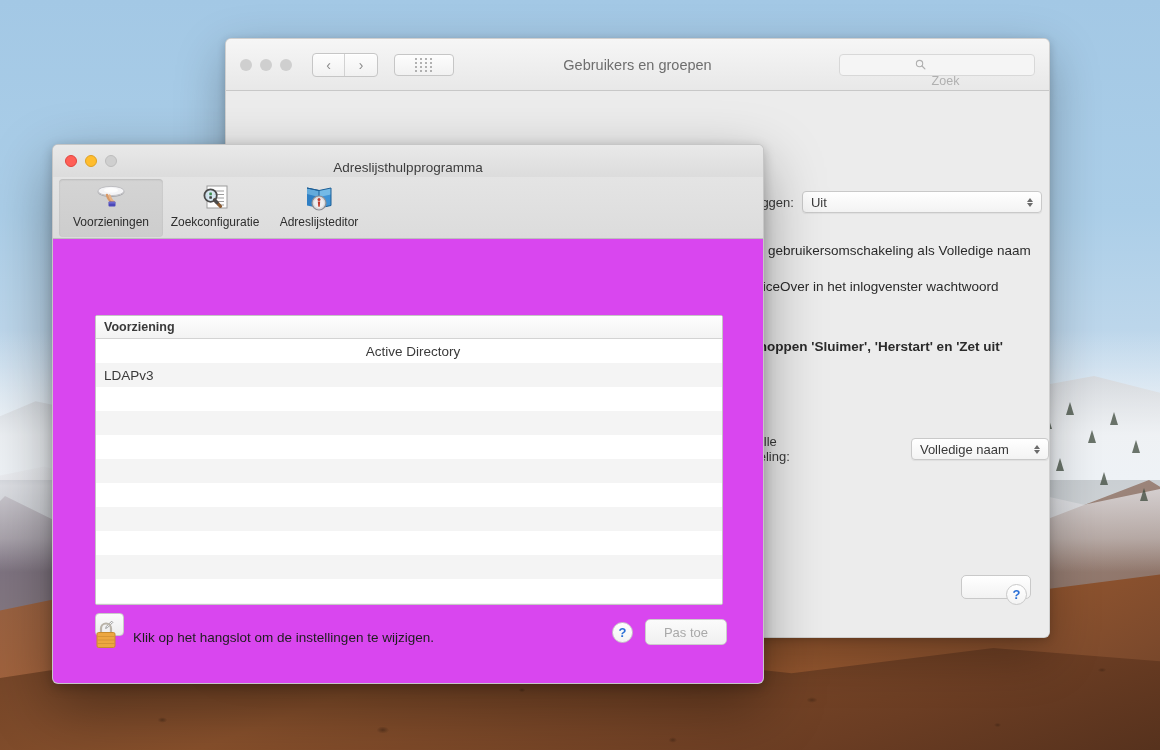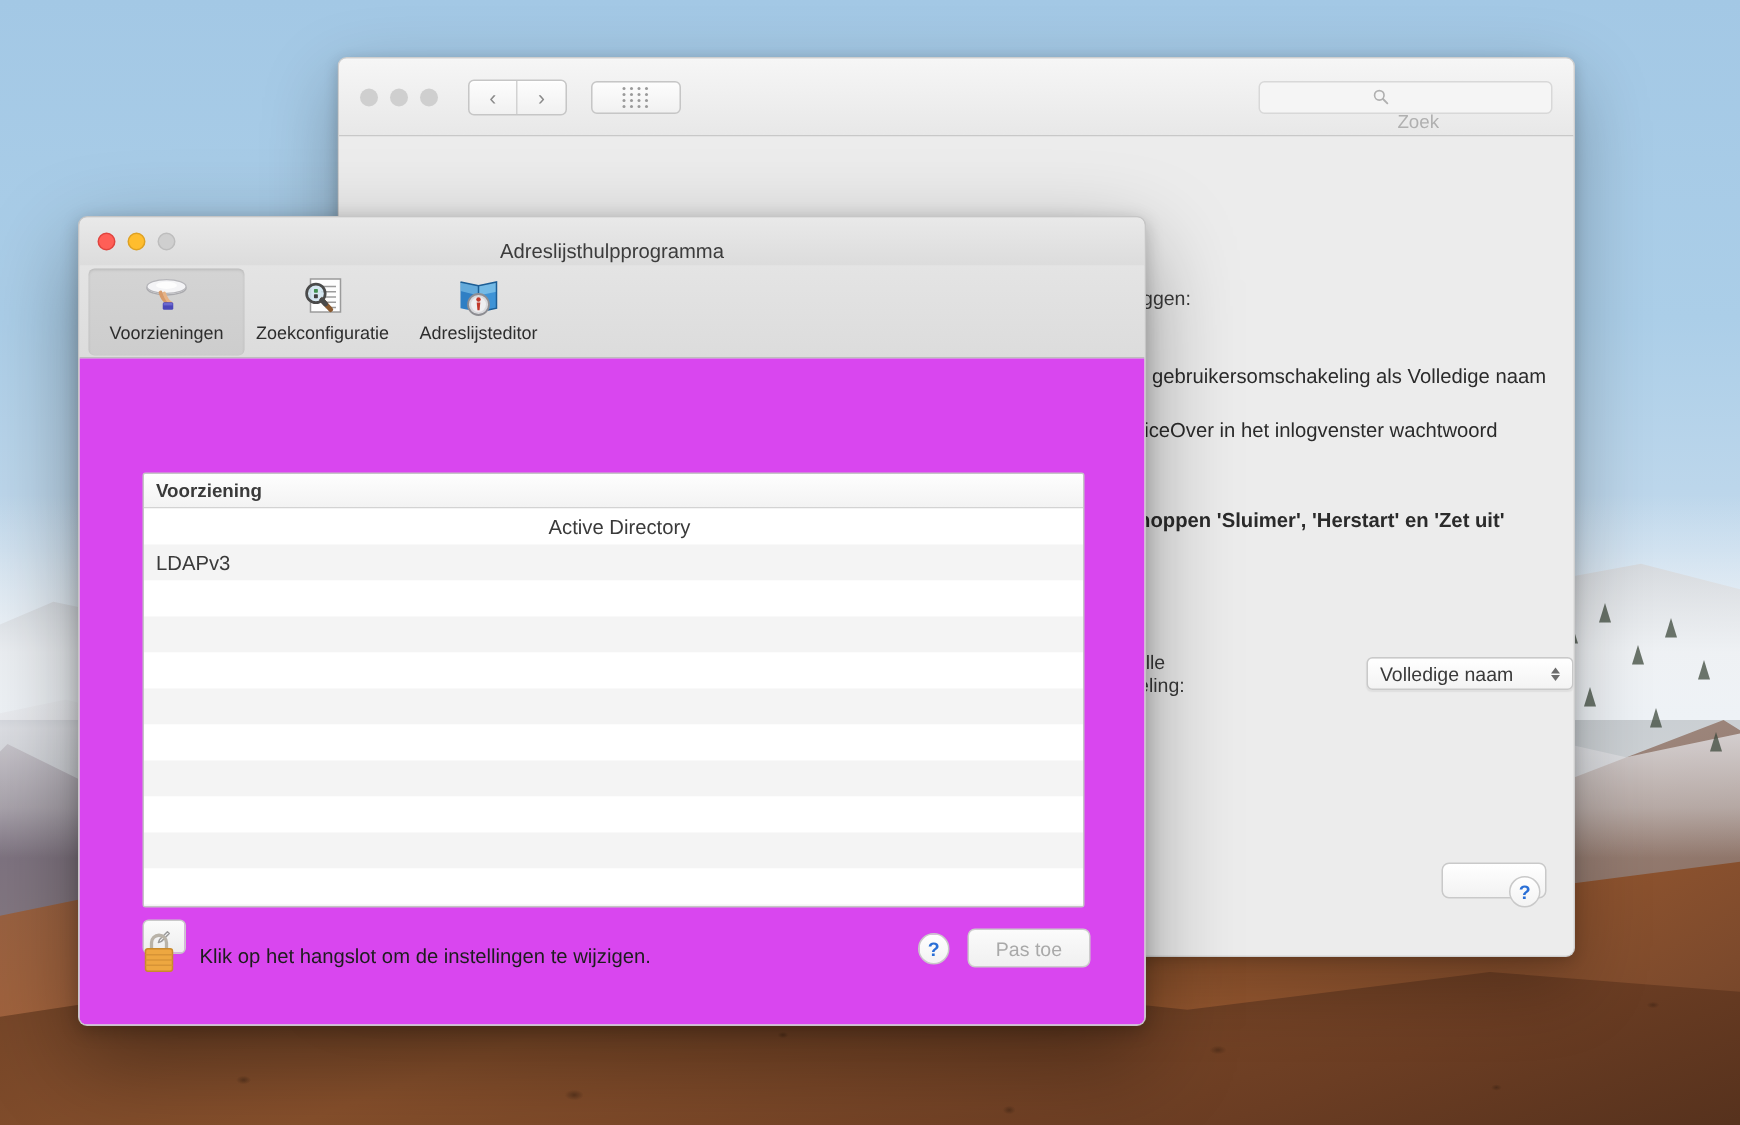--- a/index.html
+++ b/index.html
@@ -359,38 +359,46 @@
           <i></i>
           <i></i>
           <i></i>
           <i></i>
           <i></i>
           <i></i>
           <i></i>
       </span>
     </div>
 
+    <div id="users-title">Gebruikers en groepen</div>
 
     <div id="users-search">
       <svg class="mag" viewBox="0 0 16 16">
         <circle cx="6.6" cy="6.6" r="4.6" fill="none" stroke="#b0b0b0" stroke-width="1.6"></circle>
         <line x1="10.2" y1="10.2" x2="14.4" y2="14.4" stroke="#b0b0b0" stroke-width="1.8" stroke-linecap="round"></line>
       </svg>
       <span>Zoek</span>
     </div>
   </div>
 
   <div id="users-body">
 
     <div class="cur-user-box">
       <div class="cu-label">Huidige gebruiker</div>
     </div>
 
     <div class="auto-login-row">
       <span class="al-label">Automatisch inloggen:</span>
+      <div class="popup" style="width:240px">
+        <span>Uit</span>
+        <span class="stepper">
+            <i class="up"></i>
+            <i class="dn"></i>
+          </span>
+      </div>
     </div>
 
     <div class="opt-list">
       <div class="opt-line">Toon snelle gebruikersomschakeling als Volledige naam gebruikers</div>
       <div class="opt-line">Gebruik VoiceOver in het inlogvenster wachtwoord</div>
     </div>
     <div class="opt-note">Toon de knoppen 'Sluimer', 'Herstart' en 'Zet uit'</div>
 
     <div class="fast-switch-row">
       <span class="fs-label">Toon menu voor snelle gebruikersomschakeling:</span>

